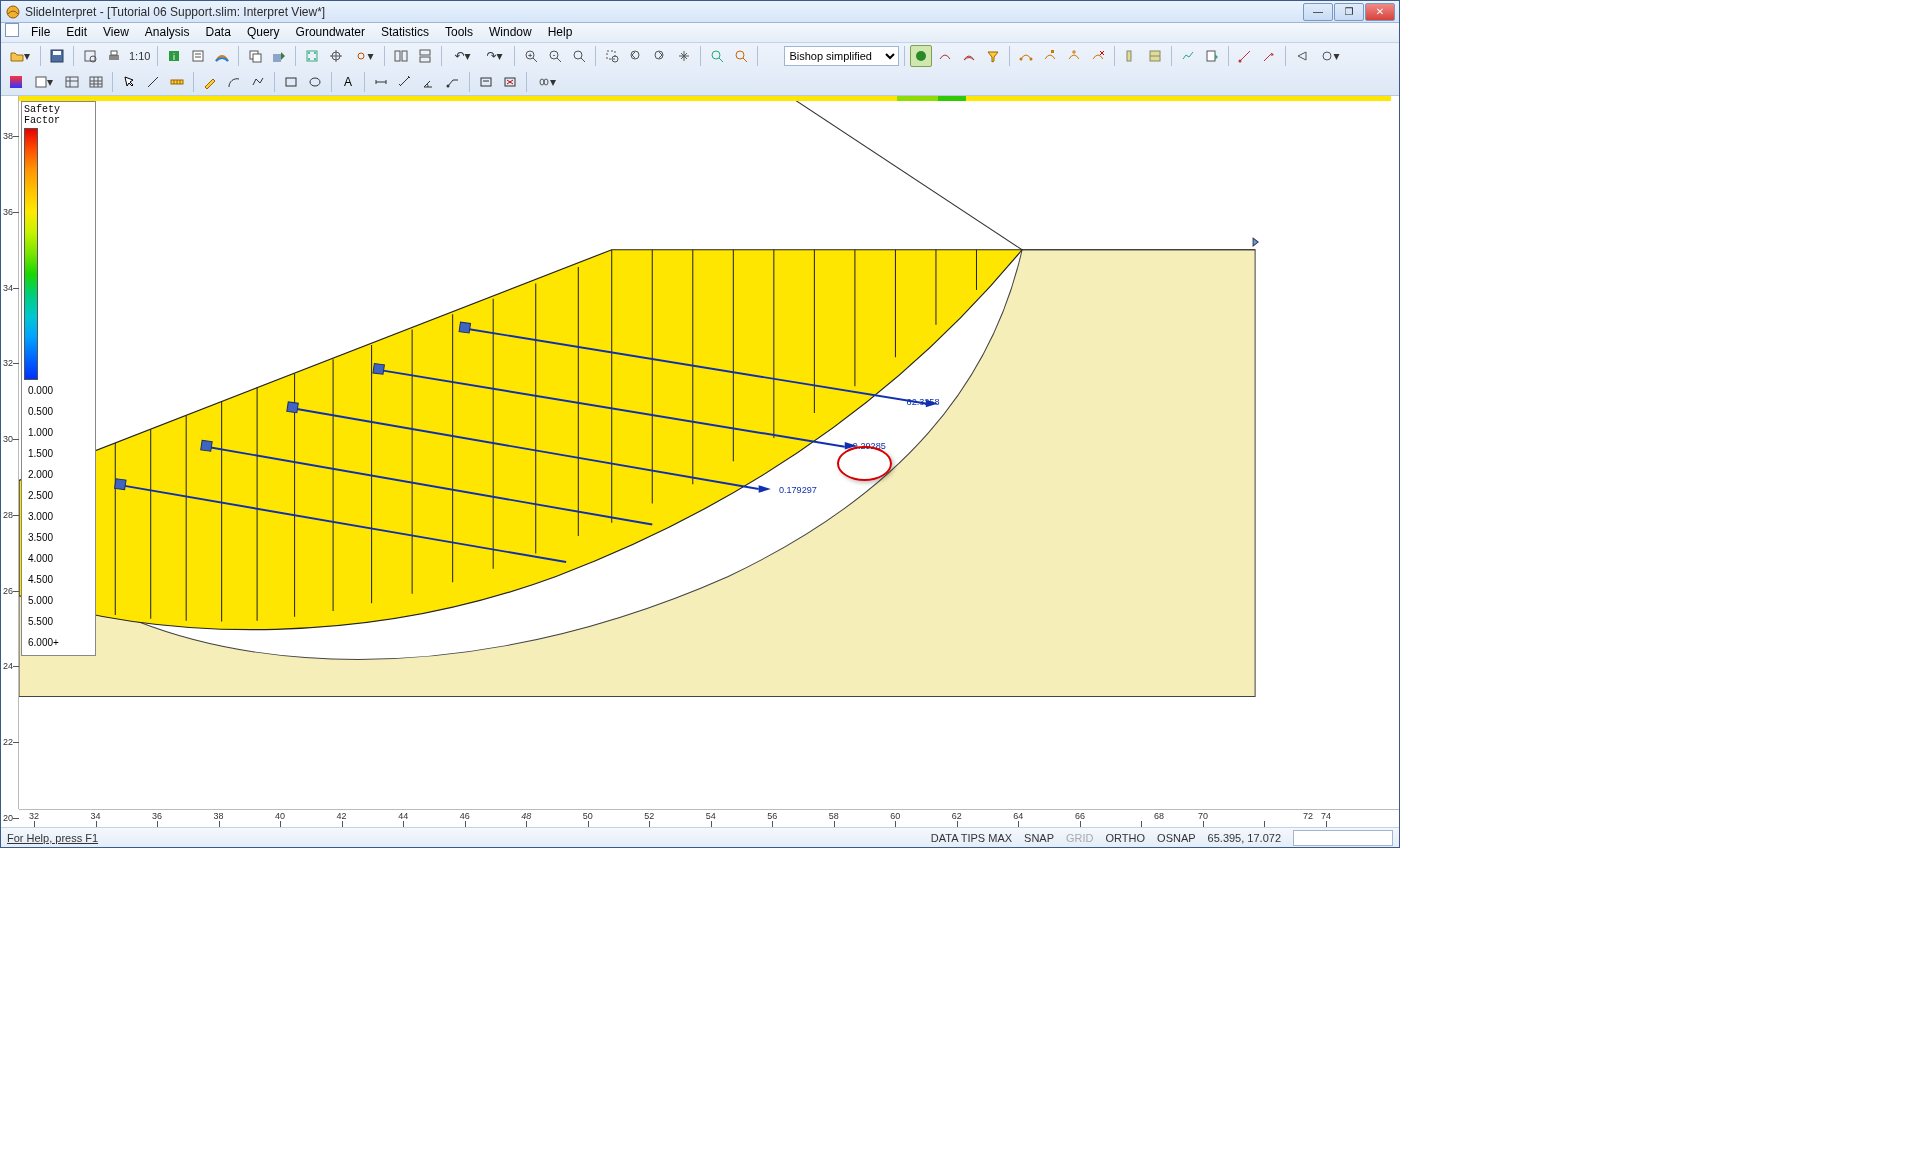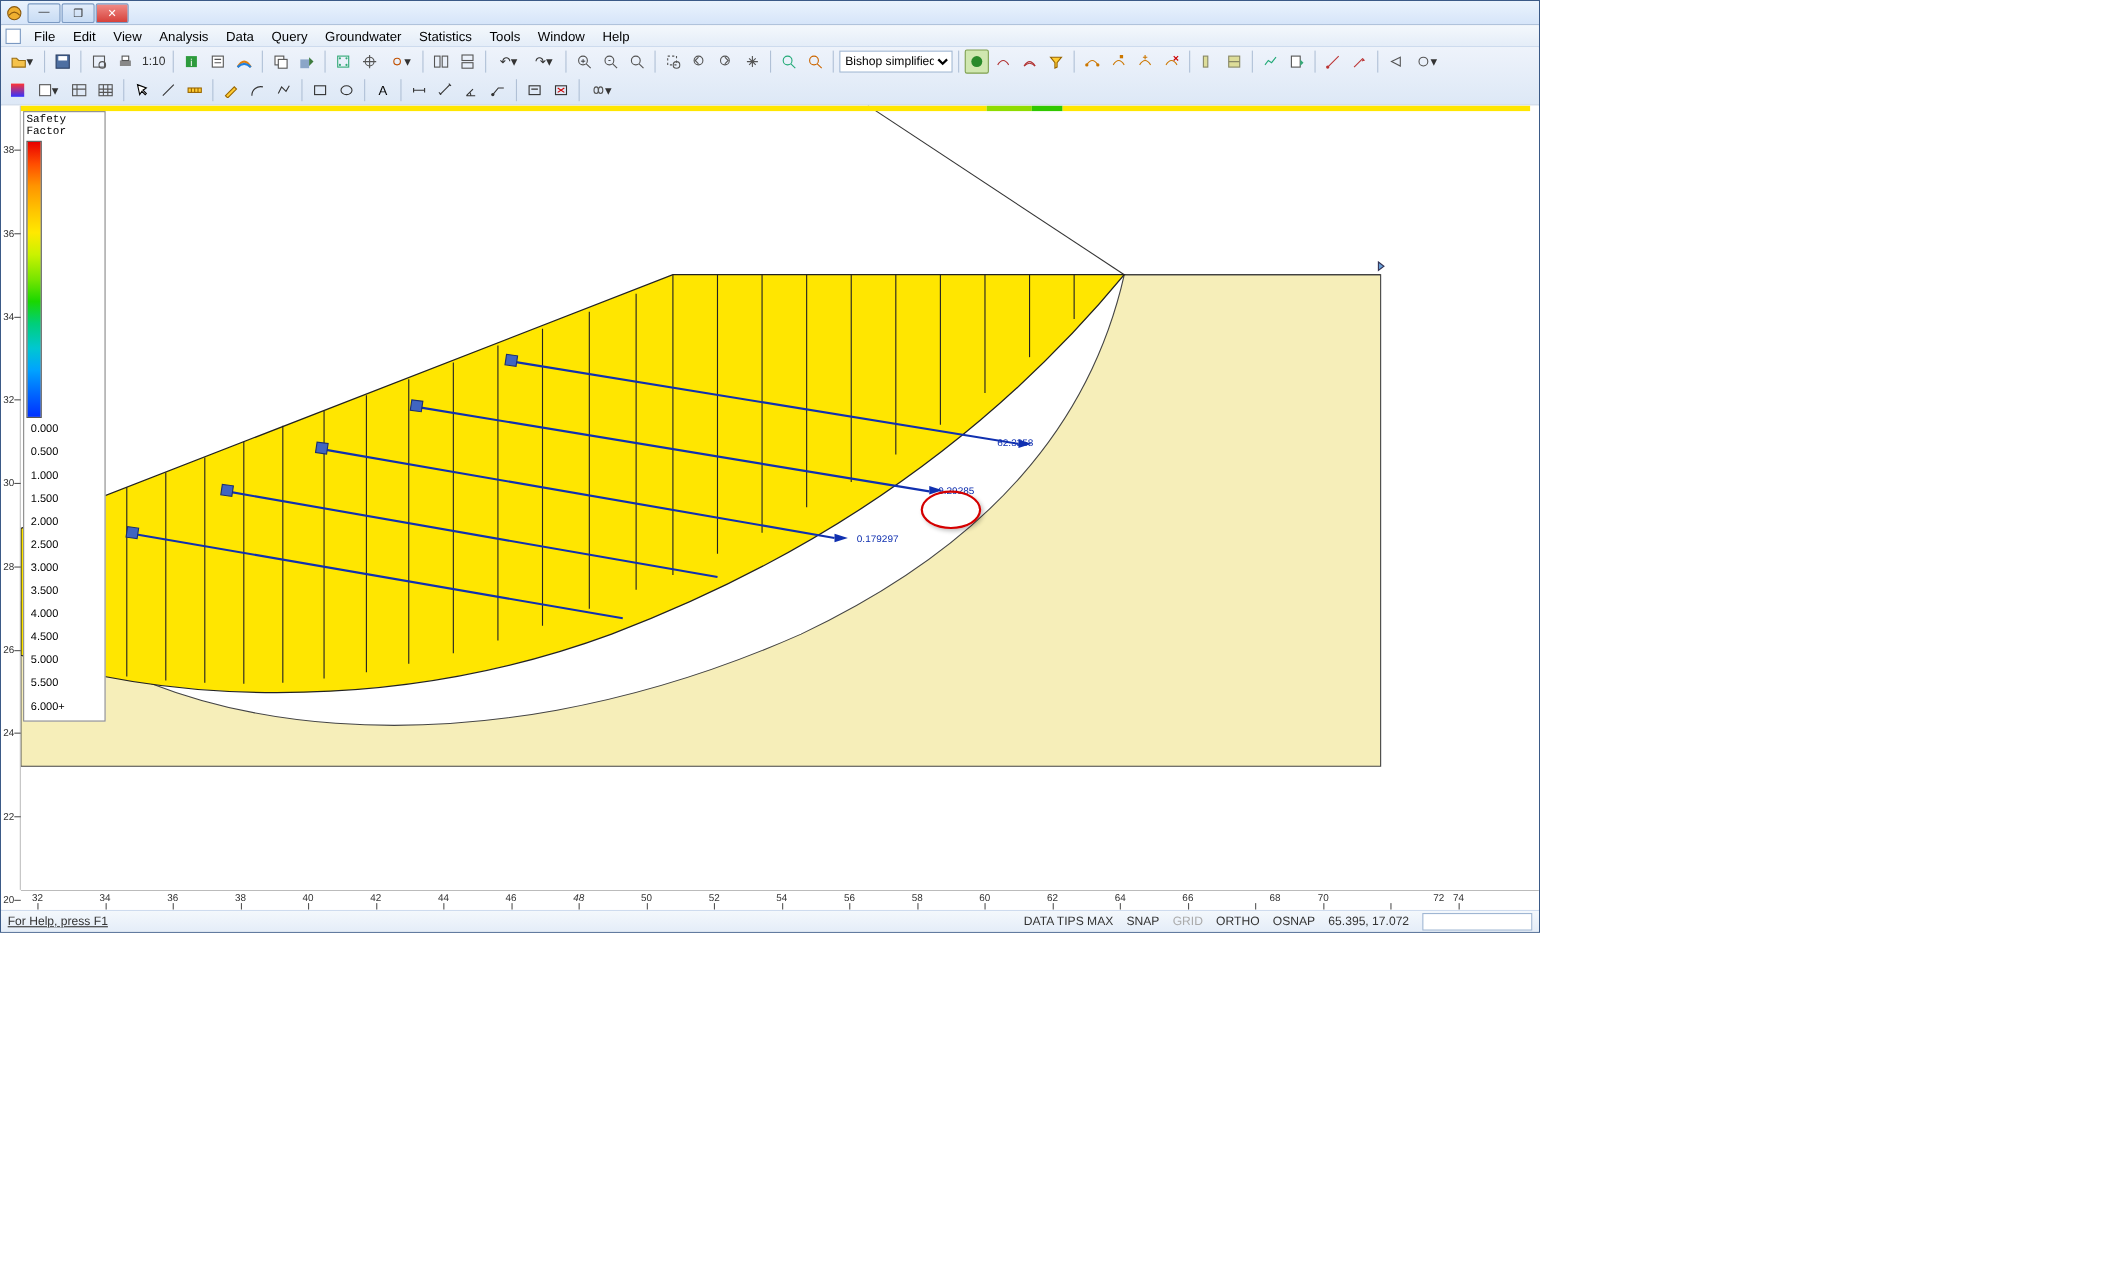--- a/index.html
+++ b/index.html
@@ -4,31 +4,31 @@
 <style>
 * { margin: 0; padding: 0; box-sizing: border-box; font-family: "Segoe UI", Tahoma, Arial, sans-serif; }
 html, body { width: 100%; height: 100%; background: #fff; }
 .window { width: 1400px; height: 848px; display: flex; flex-direction: column; border: 1px solid #3b5a87; }
 .titlebar { height: 22px; background: linear-gradient(#eaf3fd, #d6e5f9); display: flex; align-items: center; padding: 0 4px; font-size: 12px; color: #2b2b2b; border-bottom: 1px solid #9fb6d3; }
 .titlebar .logo { width:16px; height:16px; margin-right:4px; display:flex; align-items:center; justify-content:center; }
 .titlebar .title { flex: 1; }
 .titlebar .wbtns { display:flex; gap:1px; }
 .titlebar .wbtn { width:30px; height:18px; background: linear-gradient(#e1ecfa,#c8dcf4); border:1px solid #7a99c2; border-radius:2px; font-size:10px; display:flex; align-items:center; justify-content:center; cursor:pointer; }
 .titlebar .wbtn.close { background: linear-gradient(#f08b86,#d6423c); color:#fff; }
-.menubar { height: 20px; background: linear-gradient(#f4f8fc,#e4edf8); display:flex; align-items:center; padding-left:4px; font-size:12px; border-bottom:1px solid #c3d3ea; }
+.menubar { height: 20px; background: linear-gradient(#f4f8fc,#e4edf8); display:flex; align-items:flex-start; padding-left:4px; font-size:12px; border-bottom:1px solid #c3d3ea; }
 .menubar .mdi-icon { width:14px; height:14px; margin-right:4px; border:1px solid #7a99c2; background:#fff; display:inline-block; }
 .menubar .mi { padding:2px 8px; cursor:pointer; }
 .toolbars { background: linear-gradient(#eef3fb,#dde8f6); border-bottom:1px solid #b9c9de; }
 .tb-row { height:26px; display:flex; align-items:center; padding:0 4px; gap:2px; }
 .tbtn { width:22px; height:22px; border:1px solid transparent; display:flex; align-items:center; justify-content:center; border-radius:2px; cursor:pointer; font-size:12px; color:#333; }
 .tbtn svg { pointer-events:none; }
 .tbtn.dd { width:30px; }
 .sep { width:1px; height:20px; background:#b0c0d6; margin:0 3px; }
 .tlbl { font-size:11px; color:#333; padding:0 2px; }
-.method-select { height:20px; width:103px; font-size:11px; border:1px solid #9fb6d3; background:#fff; }
+.method-select { height:20px; width:115px; font-size:11px; border:1px solid #9fb6d3; background:#fff;margin-left:21px; }
 .content { flex:1; position:relative; background:#fff; overflow:hidden; }
 .ruler-v { position:absolute; left:0; top:0; bottom:18px; width:18px; background:#fff; border-right:1px solid #bbb; }
 .ruler-h { position:absolute; left:18px; right:0; bottom:0; height:18px; background:#fff; border-top:1px solid #bbb; }
 .canvas { position:absolute; left:18px; top:0; right:0; bottom:18px; background:#fff; }
 .legend { position:absolute; left:2px; top:5px; width:75px; background:#fff; border:1px solid #888; font-size:10px; z-index:2; }
 .legend-title { font-family: "Courier New", monospace; font-size:10px; padding:2px 2px 0 2px; }
 .legend-body { display:flex; padding:2px;flex-direction:column; }
 .legend-bar { width:14px; height:252px; background: linear-gradient(#e90000 0%, #ff4d00 8%, #ff9400 16%, #ffc400 25%, #ffe900 33%, #caf200 41%, #77e500 50%, #1ad700 58%, #00cf79 66%, #00c7d1 75%, #00a3ff 83%, #006bff 91%, #0030ff 100%); border:1px solid #555; }
 .legend-labels { flex:1; font-family:"Courier New",monospace; font-size:10px; line-height:21px; padding-left:4px; }
 .statusbar { height:20px; background: linear-gradient(#f4f8fc,#e4edf8); border-top:1px solid #c3d3ea; display:flex; align-items:center; font-size:11px; padding:0 6px; }
@@ -49,20 +49,21 @@
 
 <div class="window">
 
   <div class="titlebar">
     <span class="logo">
       <svg width="14" height="14" viewBox="0 0 14 14">
           <circle cx="7" cy="7" r="6" fill="#f0b030" stroke="#8a5a10"></circle>
           <path d="M2 9 Q7 3 12 9" fill="none" stroke="#8a5a10"></path>
         </svg>
     </span>
+    <span class="title"><span>SlideInterpret</span> - <span>[Tutorial 06 Support.slim: Interpret View*]</span></span>
     <div class="wbtns">
       <div class="wbtn">—</div>
       <div class="wbtn">❐</div>
       <div class="wbtn close">✕</div>
     </div>
   </div>
 
   <div class="menubar">
     <span class="mdi-icon"></span>
     <span class="mi">File</span>

